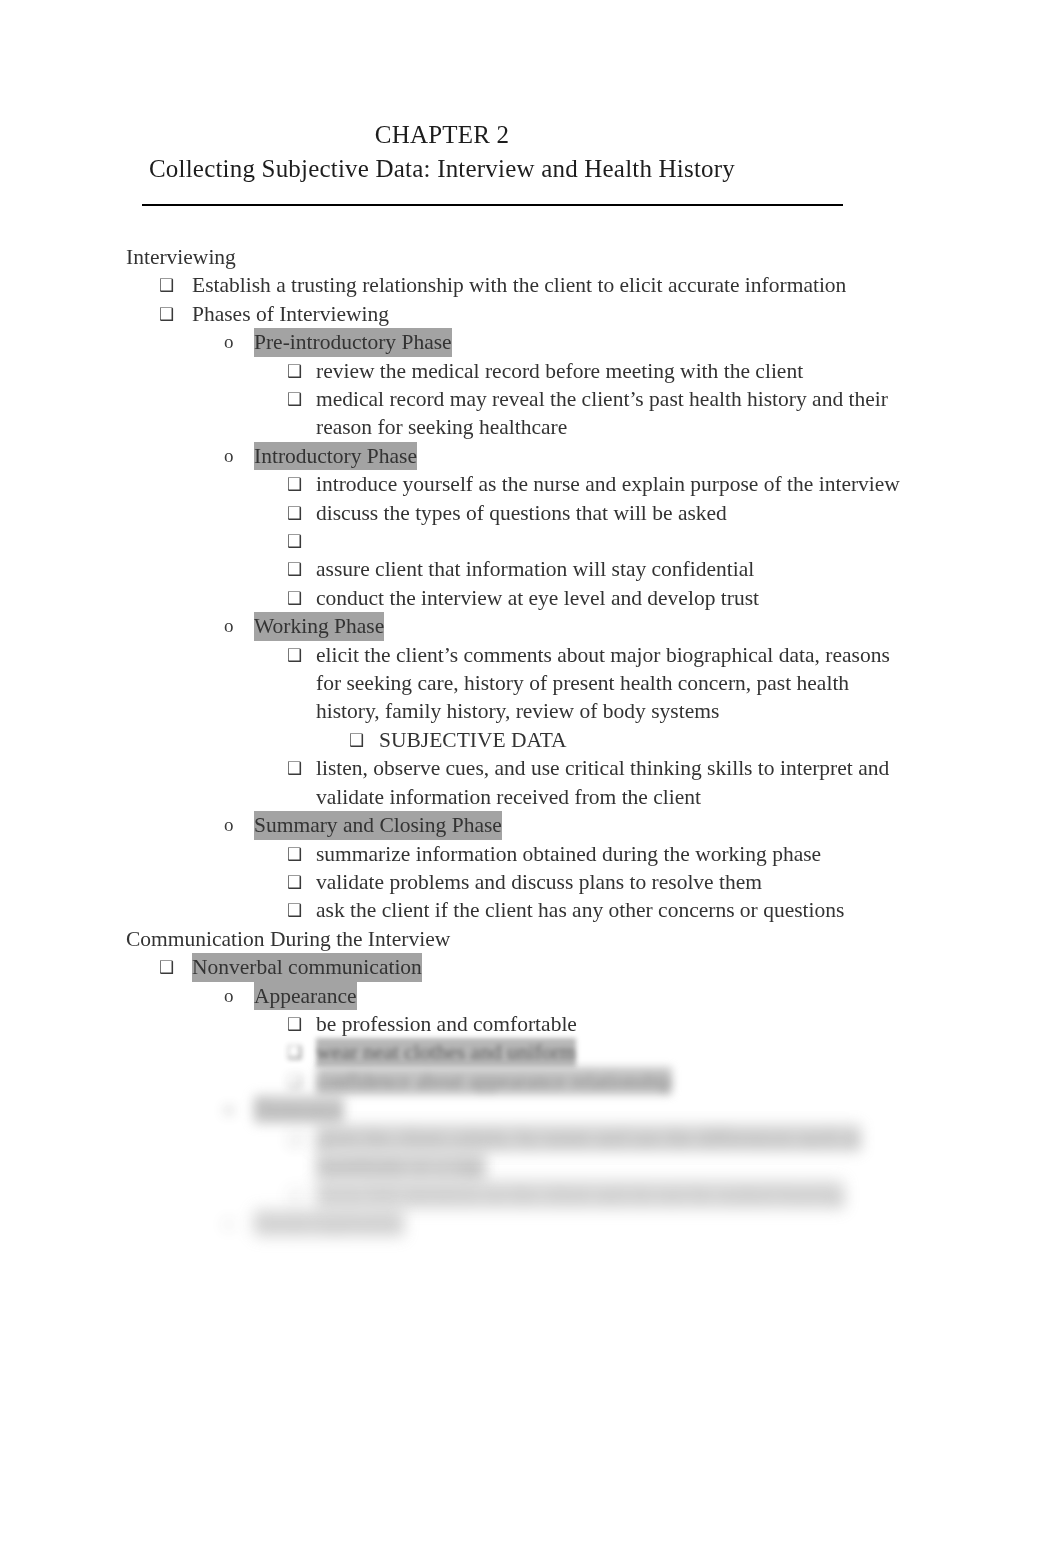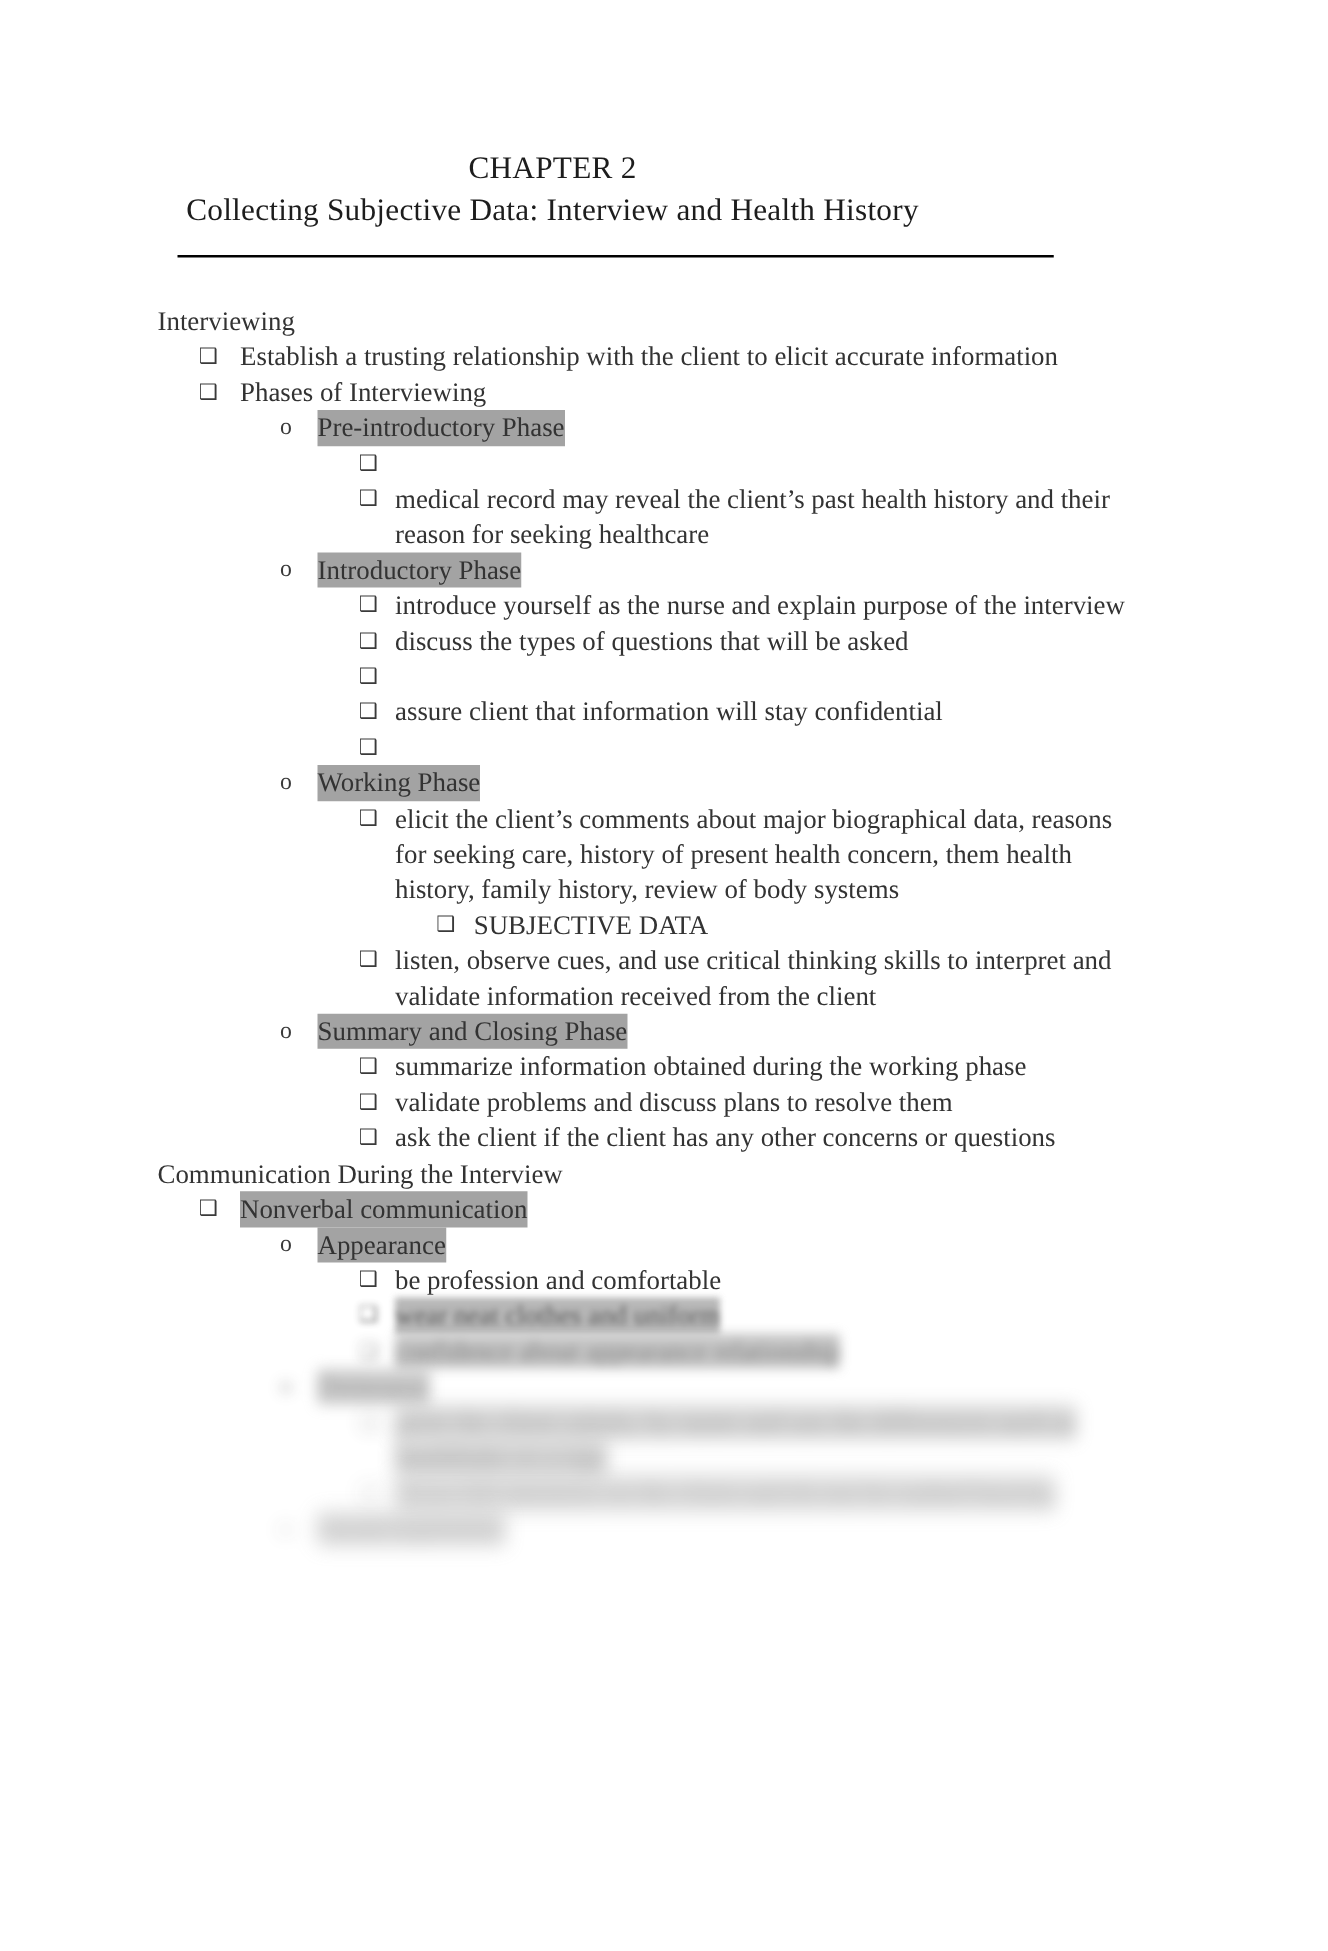--- a/index.html
+++ b/index.html
@@ -124,20 +124,21 @@
       <span class="marker">❑</span>
       <span class="txt">Phases of Interviewing</span>
     </div>
 
     <div class="line lv2">
       <span class="marker oh">o</span>
       <span class="txt hl">Pre-introductory Phase</span>
     </div>
     <div class="line lv3">
       <span class="marker">❑</span>
+      <span class="txt">review the medical record before meeting with the client</span>
     </div>
     <div class="line lv3">
       <span class="marker">❑</span>
       <span class="txt">medical record may reveal the client’s past health history and their</span>
     </div>
     <div class="line lv3 cont">
       <span class="txt">reason for seeking healthcare</span>
     </div>
 
     <div class="line lv2">
@@ -154,32 +155,33 @@
     </div>
     <div class="line lv3">
       <span class="marker">❑</span>
     </div>
     <div class="line lv3">
       <span class="marker">❑</span>
       <span class="txt">assure client that information will stay confidential</span>
     </div>
     <div class="line lv3">
       <span class="marker">❑</span>
+      <span class="txt">conduct the interview at eye level and develop trust</span>
     </div>
 
     <div class="line lv2">
       <span class="marker oh">o</span>
       <span class="txt hl">Working Phase</span>
     </div>
     <div class="line lv3">
       <span class="marker">❑</span>
       <span class="txt">elicit the client’s comments about major biographical data, reasons</span>
     </div>
     <div class="line lv3 cont">
-      <span class="txt">for seeking care, history of present health concern, them health</span>
+      <span class="txt">for seeking care, history of present health concern, past health</span>
     </div>
     <div class="line lv3 cont">
       <span class="txt">history, family history, review of body systems</span>
     </div>
     <div class="line lv4">
       <span class="marker">❑</span>
       <span class="txt">SUBJECTIVE DATA</span>
     </div>
     <div class="line lv3">
       <span class="marker">❑</span>

